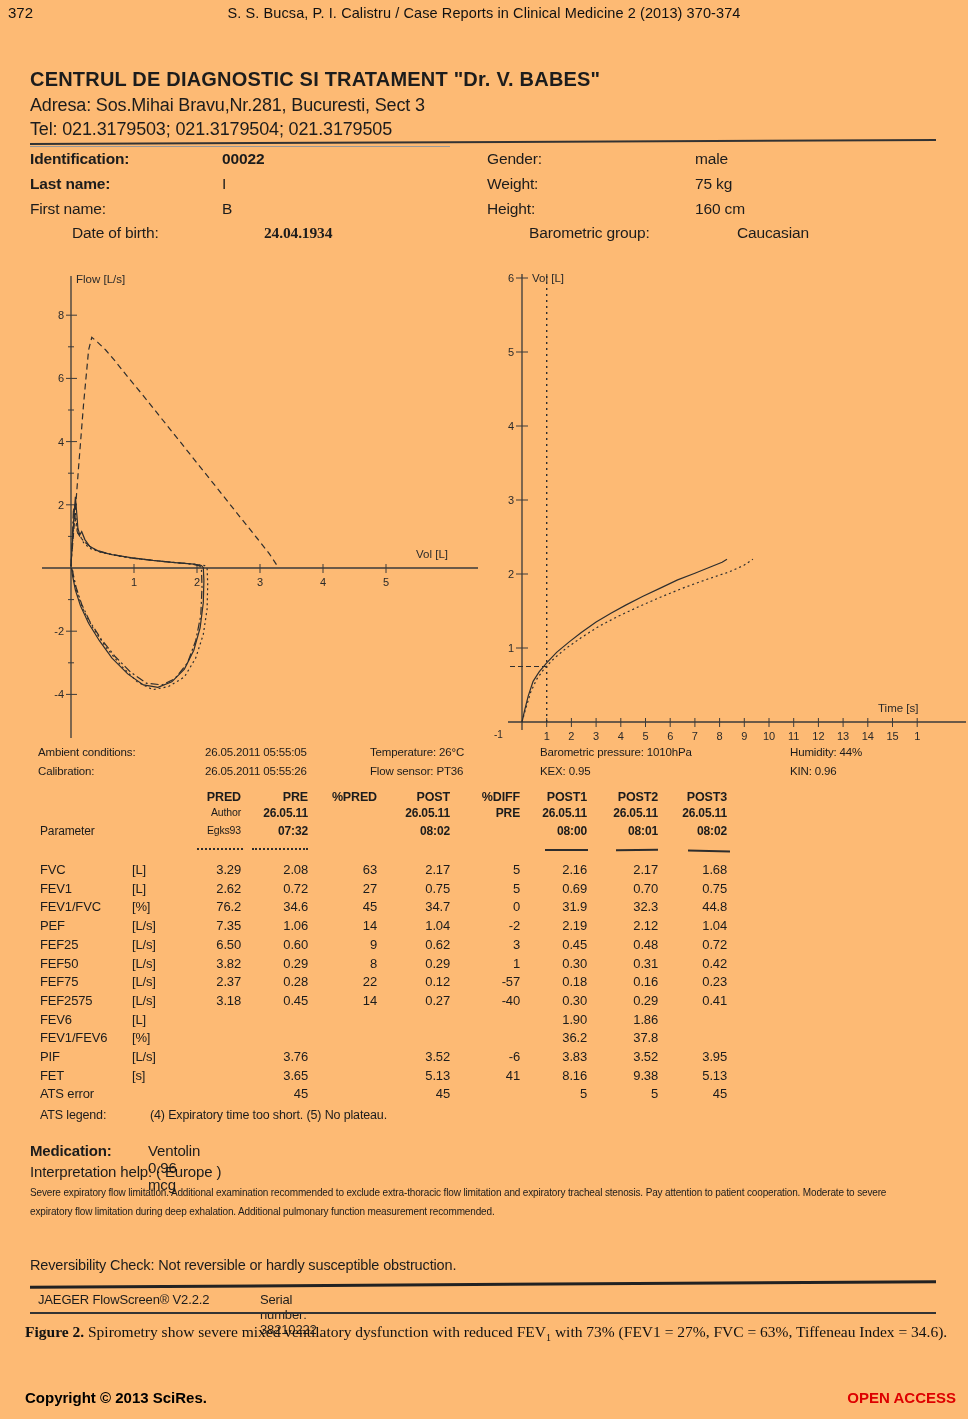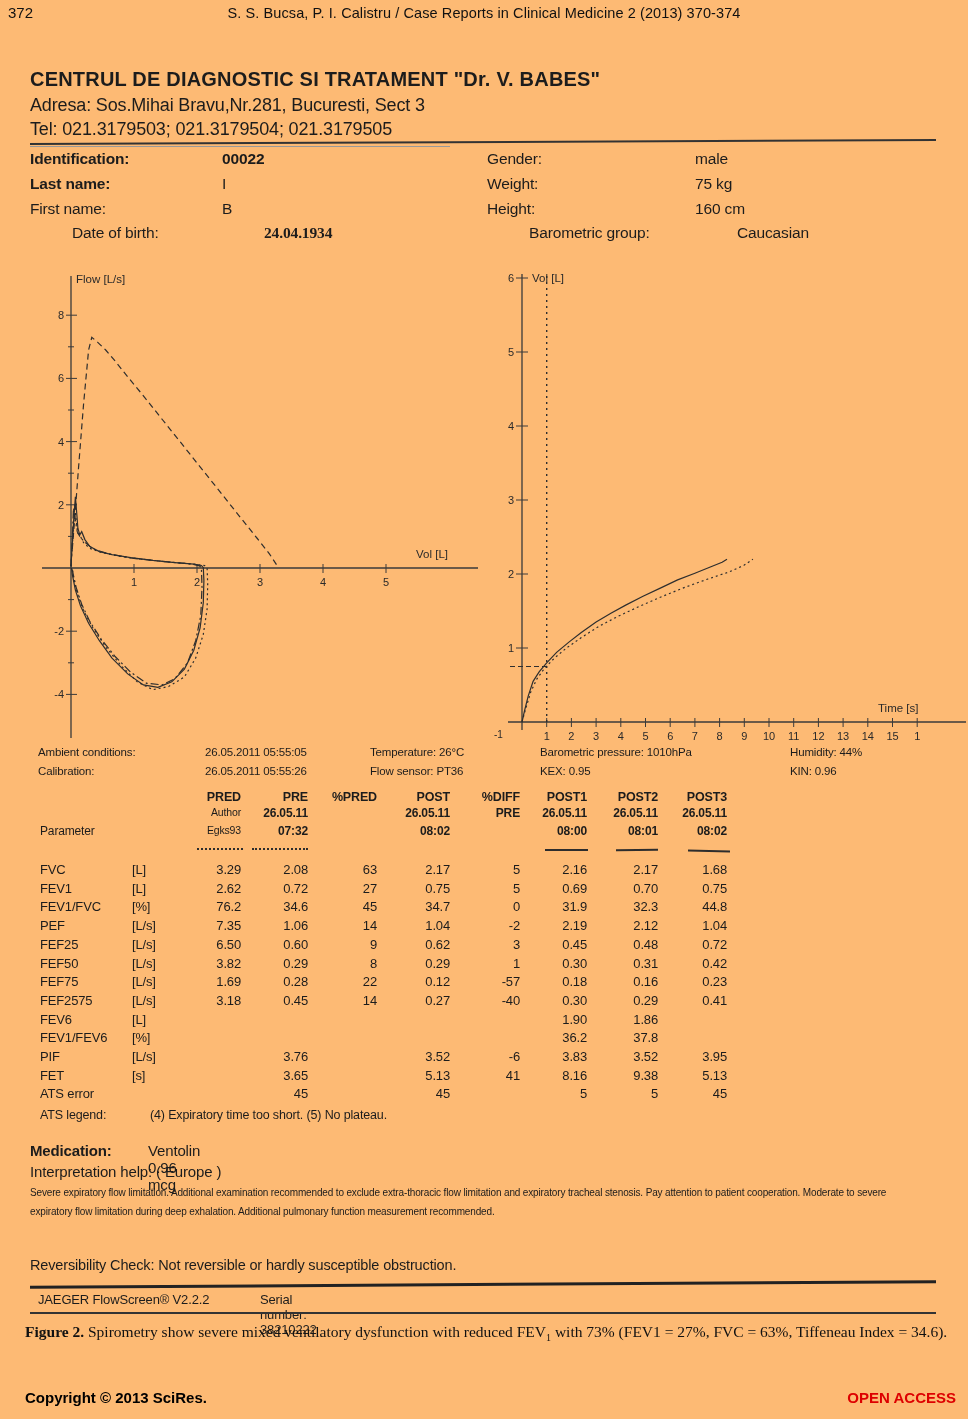--- a/index.html
+++ b/index.html
@@ -329,21 +329,21 @@
         <span class="c4">8</span>
         <span class="c5">0.29</span>
         <span class="c6">1</span>
         <span class="c7">0.30</span>
         <span class="c8">0.31</span>
         <span class="c9">0.42</span>
       </div>
       <div class="tg trow scan" style="top: 974.2px;">
         <span class="c0">FEF75</span>
         <span class="c1">[L/s]</span>
-        <span class="c2">1.69</span>
+        <span class="c2">2.37</span>
         <span class="c3">0.28</span>
         <span class="c4">22</span>
         <span class="c5">0.12</span>
         <span class="c6">-57</span>
         <span class="c7">0.18</span>
         <span class="c8">0.16</span>
         <span class="c9">0.23</span>
       </div>
       <div class="tg trow scan" style="top: 992.9px;">
         <span class="c0">FEF2575</span>

